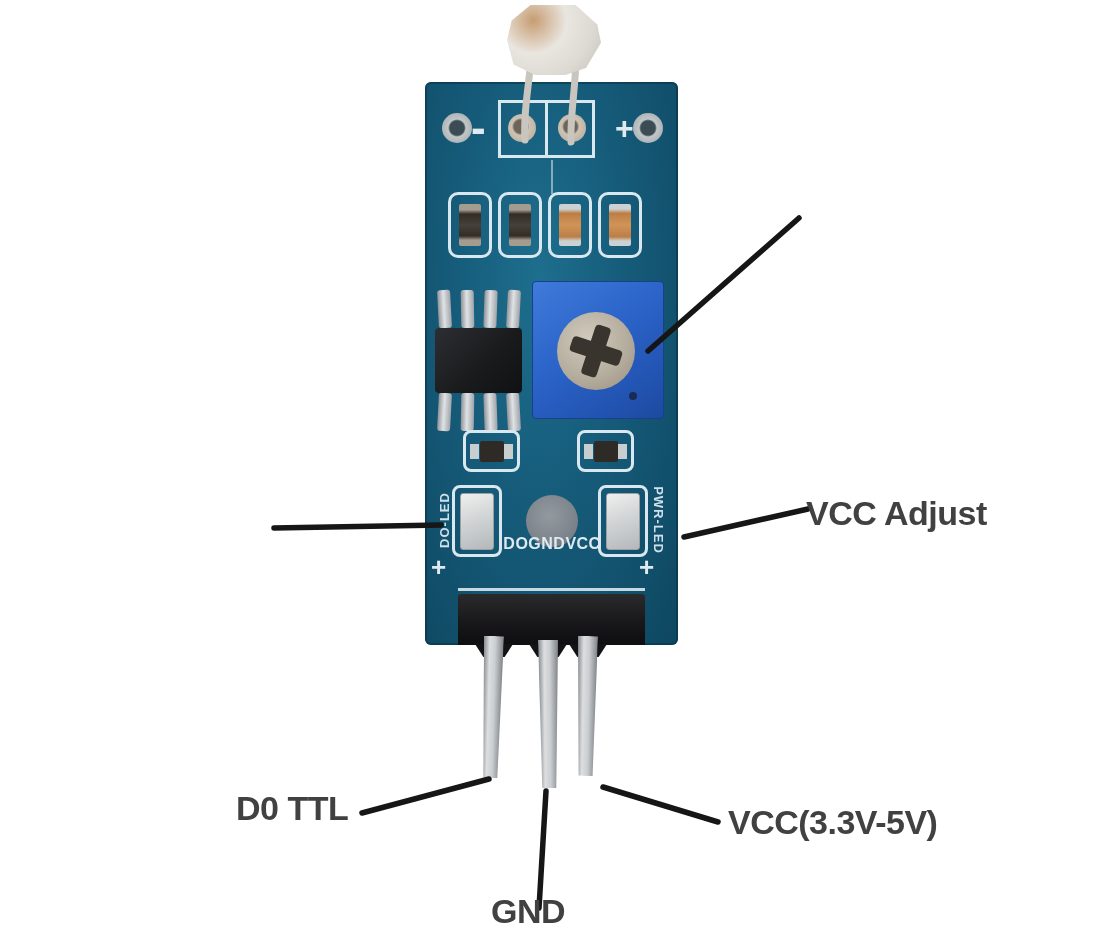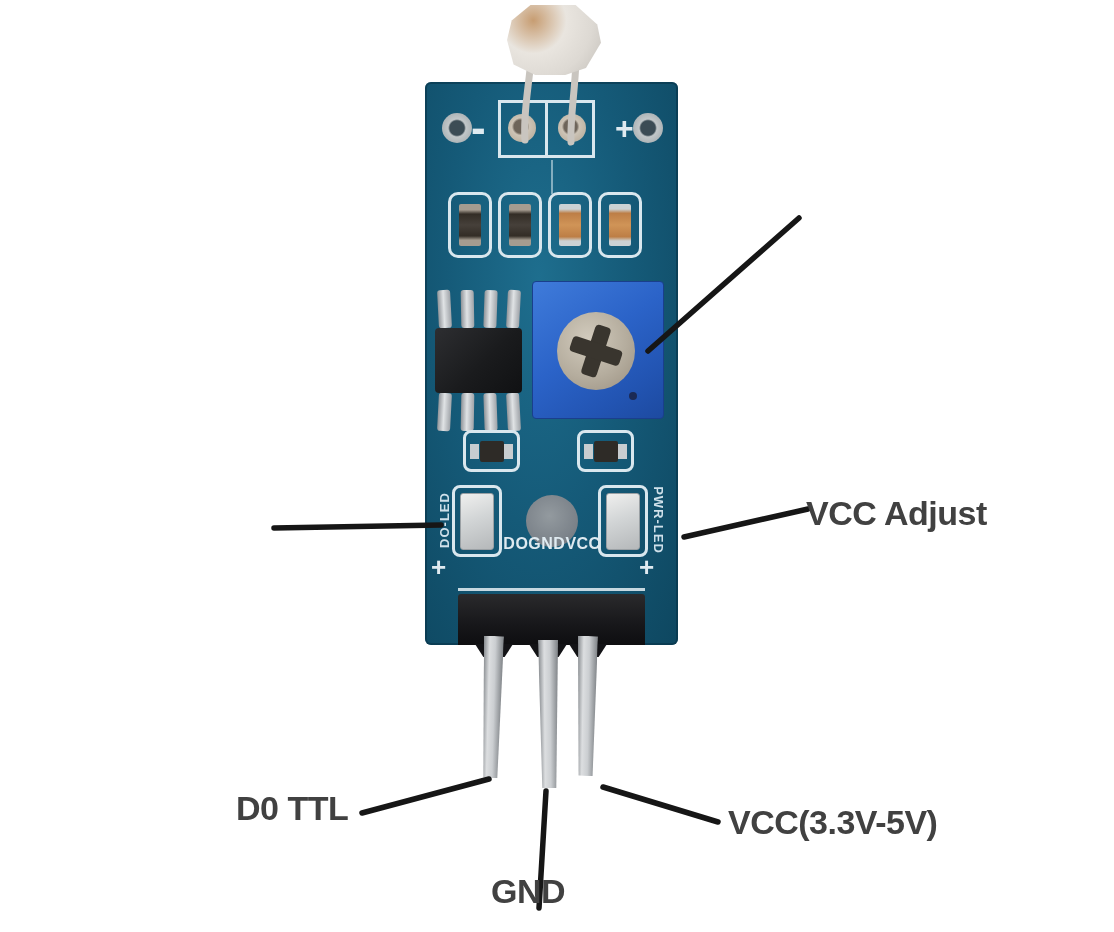--- a/index.html
+++ b/index.html
@@ -170,15 +170,15 @@
     <line x1="684" y1="537" x2="808" y2="509" stroke="#161616" stroke-width="5.5" stroke-linecap="round"></line>
     <line x1="362" y1="813" x2="489" y2="779" stroke="#161616" stroke-width="5.5" stroke-linecap="round"></line>
     <line x1="546" y1="791" x2="539" y2="908" stroke="#161616" stroke-width="5.5" stroke-linecap="round"></line>
     <line x1="603" y1="787" x2="718" y2="822" stroke="#161616" stroke-width="5.5" stroke-linecap="round"></line>
   </svg>
 
   <div class="ldr-dome"></div>
 
   <div class="label" style="left:806px;top:494px;">VCC Adjust</div>
   <div class="label" style="left:236px;top:789px;">D0 TTL</div>
-  <div class="label" style="left:491px;top:872px;">GND</div>
+  <div class="label" style="left:491px;top:892px;">GND</div>
   <div class="label" style="left:709px;top:803px;margin-left:19px;">VCC(3.3V-5V)</div>
 </div>
 
 </body></html>

